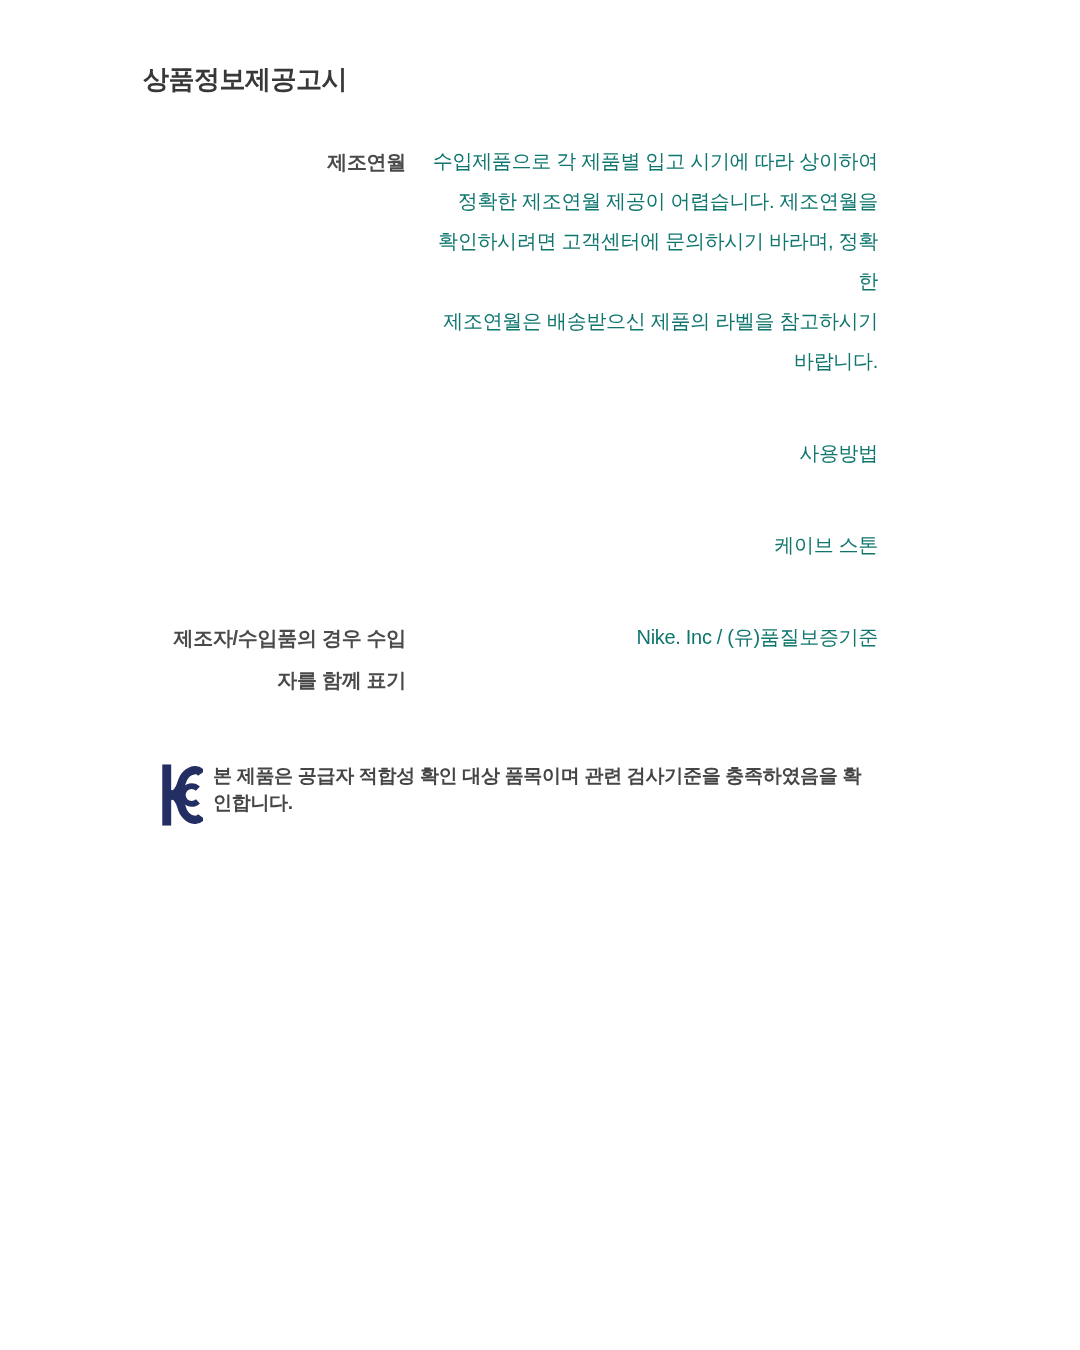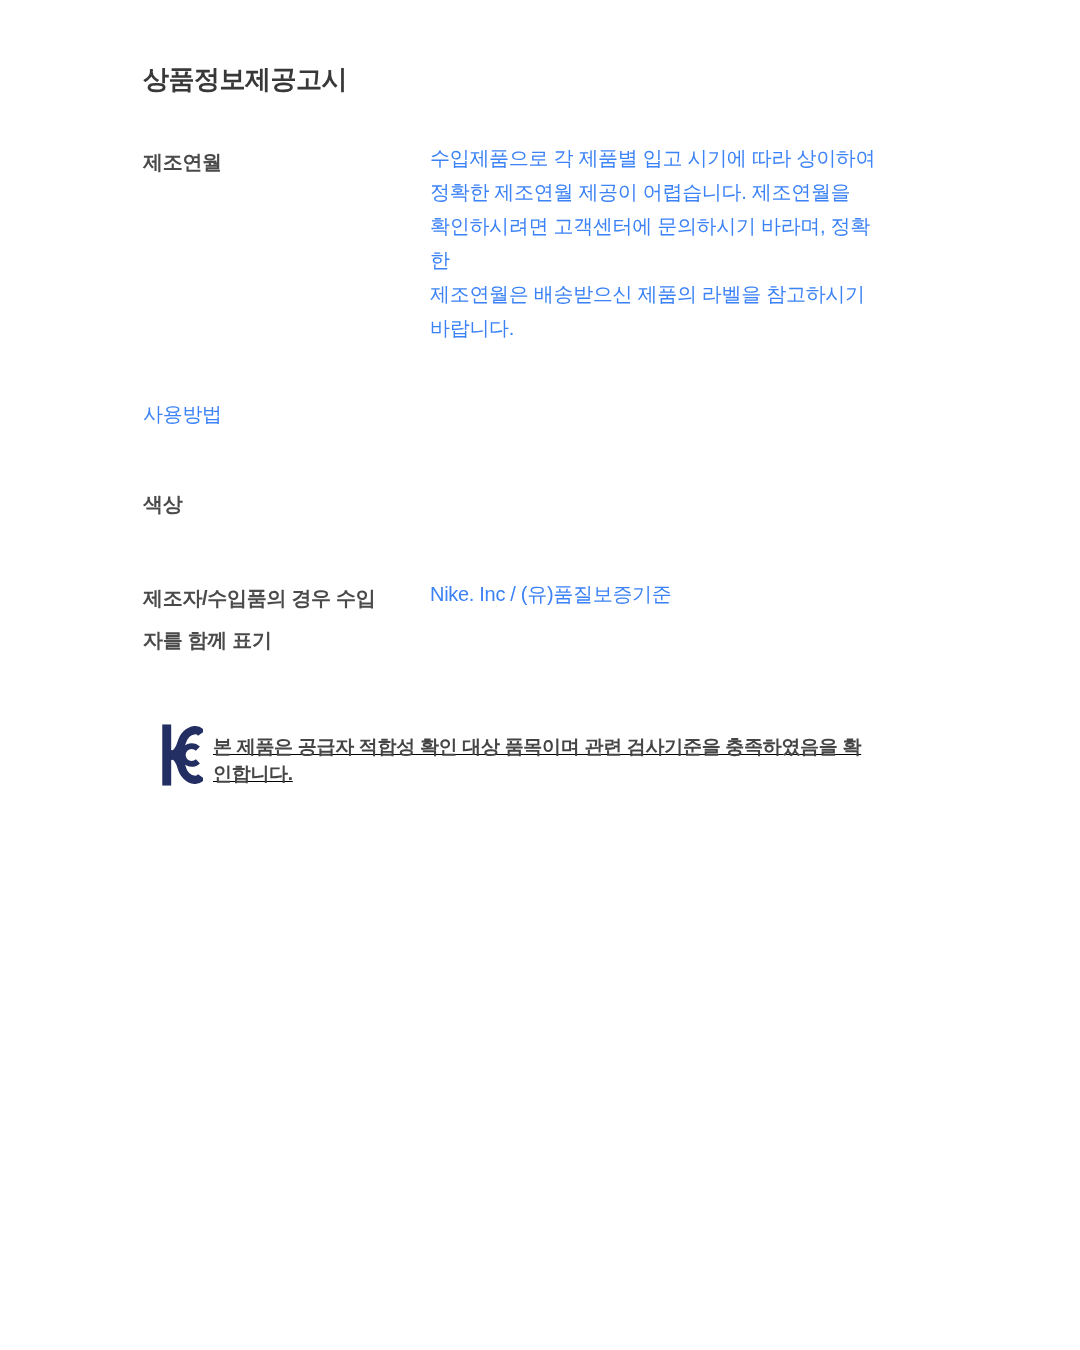--- a/index.html
+++ b/index.html
@@ -13,52 +13,51 @@
     padding: 64px 110px 0 143px;
     overflow: hidden;
   }
   .page-title {
     font-size: 26px;
     font-weight: 700;
     color: #383838;
     line-height: 1.2;
     letter-spacing: -0.5px;
   }
-  .info-rows { margin-top: 46px; }
+  .info-rows { margin-top: 46px; text-align: right; }
   .info-row {
     display: flex;
     margin-bottom: 52px;
     align-items: flex-start;
   }
   .row-label {
     width: 287px;
     flex-shrink: 0;
     padding-right: 24px;
     font-size: 20px;
     font-weight: 700;
     color: #4a4a4a;
     line-height: 42px;
     letter-spacing: -0.3px;
     white-space: pre-line;
   }
   .row-value {
     flex: 1;
     font-size: 20px;
     font-weight: 400;
-    color: #3b82f6;
-    line-height: 34px;
+    color: #0f766e;
+    line-height: 40px;
     letter-spacing: -0.3px;
     white-space: pre-line;
   }
   .kc-footer {
     display: flex;
-    align-items: flex-end;
+    align-items: flex-start;
     margin-top: 62px;
     margin-left: 18px;
-    text-decoration: underline;
   }
   .kc-icon {
     display: inline-block;
     width: 42px;
     height: 64px;
     margin-right: 10px;
     flex-shrink: 0;
   }
   .kc-icon svg { display: block; width: 100%; height: 100%; }
   .kc-text {
@@ -86,21 +85,21 @@
 제조연월은 배송받으신 제품의 라벨을 참고하시기
 바랍니다.</div>
     </div>
 
     <div class="info-row">
       <div class="row-value">사용방법</div>
     </div>
 
 
     <div class="info-row">
-      <div class="row-label">색상</div>
+      <div class="row-value">케이브 스톤</div>
     </div>
 
 
     <div class="info-row">
       <div class="row-label">제조자/수입품의 경우 수입
 자를 함께 표기</div>
       <div class="row-value">Nike. Inc / (유)품질보증기준</div>
     </div>
 
   </div>

